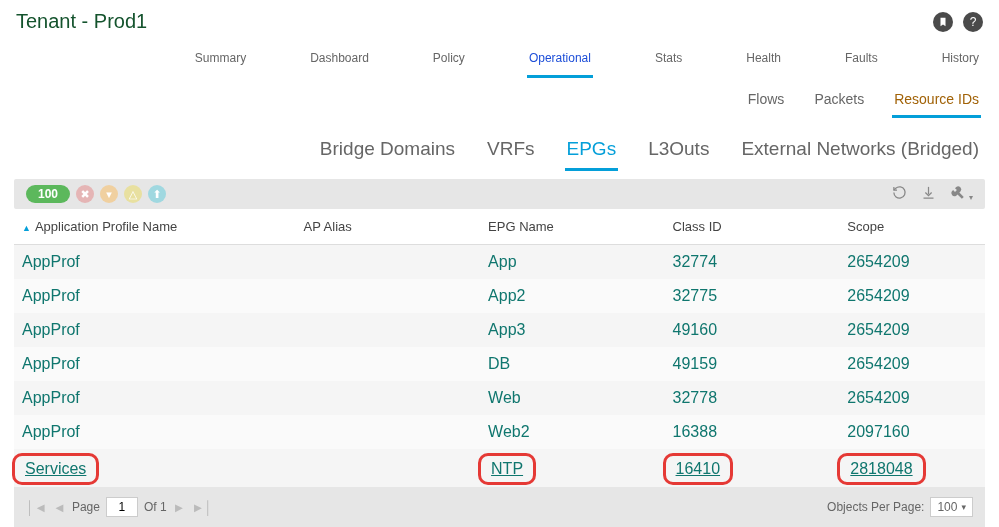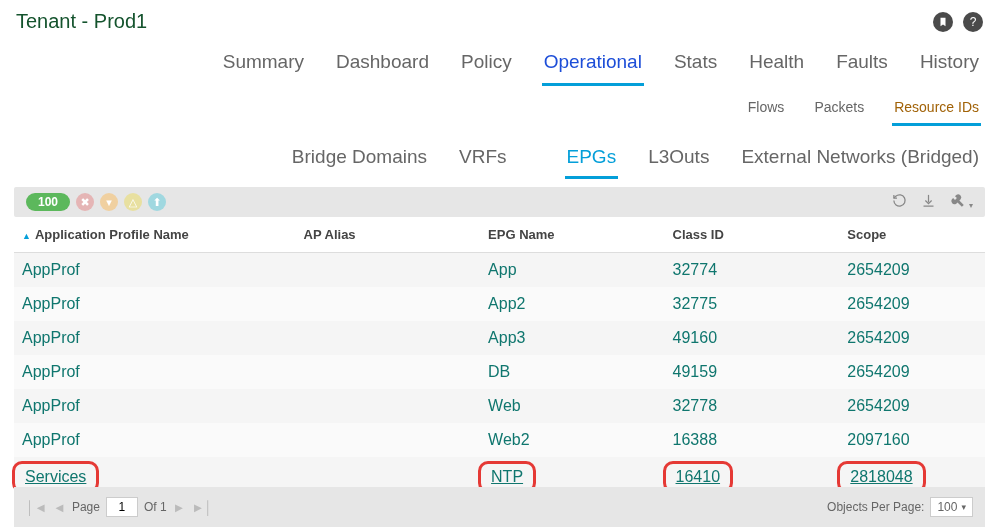--- a/index.html
+++ b/index.html
@@ -5,45 +5,45 @@
   * { box-sizing: border-box; }
   html, body { margin:0; padding:0; font-family: Arial, Helvetica, sans-serif; font-size:13px; color:#555; background:#fff; }
   .page { width:999px; height:527px; position:relative; background:#fff; overflow:hidden; }
 
   .header { display:flex; align-items:center; justify-content:space-between; padding:10px 16px 4px 16px; }
   .title { font-size:20px; color:#14532d; font-weight:400; }
   .header-icons { display:flex; gap:10px; align-items:center; }
   .circle-icon { width:20px; height:20px; border-radius:50%; background:#4a4a4a; display:flex; align-items:center; justify-content:center; color:#fff; font-size:12px; }
 
   .tabs-row { display:flex; justify-content:flex-end; gap:28px; padding:8px 18px 0 18px; border-bottom:1px solid transparent; }
-  .tab { color:#666; cursor:pointer; padding:6px 2px 10px 2px; font-size:19px; }
+  .tab { color:#666; cursor:pointer; padding:6px 2px 10px 2px; font-size:12px;margin-left:32px; }
   .tab.active { color:#1d4ed8; border-bottom:3px solid #049fd9; }
 
   .subtabs-row { display:flex; justify-content:flex-end; gap:26px; padding:10px 18px 8px 18px; }
   .subtab { color:#666; cursor:pointer; font-size:14px; padding:2px 2px 8px 2px; }
   .subtab.active { color:#a16207; border-bottom:3px solid #049fd9; }
 
   .subsubtabs-row { display:flex; justify-content:flex-end; gap:28px; padding:10px 18px 8px 18px; }
   .subsubtab { color:#666; cursor:pointer; font-size:19px; padding:2px 2px 8px 2px; }
-  .subsubtab.active { color:#049fd9; border-bottom:3px solid #049fd9;margin-left:28px; }
+  .subsubtab.active { color:#049fd9; border-bottom:3px solid #049fd9; }
 
   .action-bar { display:flex; align-items:center; justify-content:space-between; background:#e6e6e6; padding:6px 12px; margin:0 14px; border-radius:2px; }
   .left-pills { display:flex; align-items:center; gap:6px; }
   .pill-green { background:#5cb85c; color:#fff; border-radius:12px; padding:2px 12px; font-size:12px; font-weight:bold; }
   .pill-icon { width:18px; height:18px; border-radius:50%; display:inline-flex; align-items:center; justify-content:center; font-size:11px; color:#fff; }
   .pill-red { background:#e5b5b5; }
   .pill-orange { background:#f0d0a0; }
   .pill-yellow { background:#e8e0a0; }
   .pill-teal { background:#a0d8e0; }
   .right-actions { display:flex; align-items:center; gap:14px; color:#888; }
   .action-icn { cursor:pointer; font-size:14px; }
 
   .table-wrap { margin:0 14px; }
   table { width:100%; border-collapse:collapse; }
-  th { text-align:left; font-weight:bold; color:#444; padding:10px 8px 10px 8px; font-size:13px; border-bottom:1px solid #ddd; }
+  th { text-align:left; font-weight:normal; color:#444; padding:10px 8px 10px 8px; font-size:13px; border-bottom:1px solid #ddd; }
   th .sort { font-size:9px; color:#049fd9; margin-right:4px; }
   td { padding:8px 8px; font-size:16px; color:#0f766e; }
   tbody tr { background:#f5f5f5; }
   tbody tr:nth-child(even){ background:#fafafa; }
   .highlight { border:3px solid #e53935; border-radius:10px; display:inline-block; padding:4px 10px; margin:-4px -10px;text-decoration:underline; }
 
   .footer { position:absolute; bottom:0; left:14px; right:14px; background:#e6e6e6; height:40px; display:flex; align-items:center; justify-content:space-between; padding:0 12px; font-size:12px; color:#666; }
   .pager { display:flex; align-items:center; gap:6px; }
   .pager .nav { color:#bbb; font-size:13px; cursor:pointer; }
   .pager input { width:32px; height:20px; text-align:center; border:1px solid #ccc; font-size:12px; }

